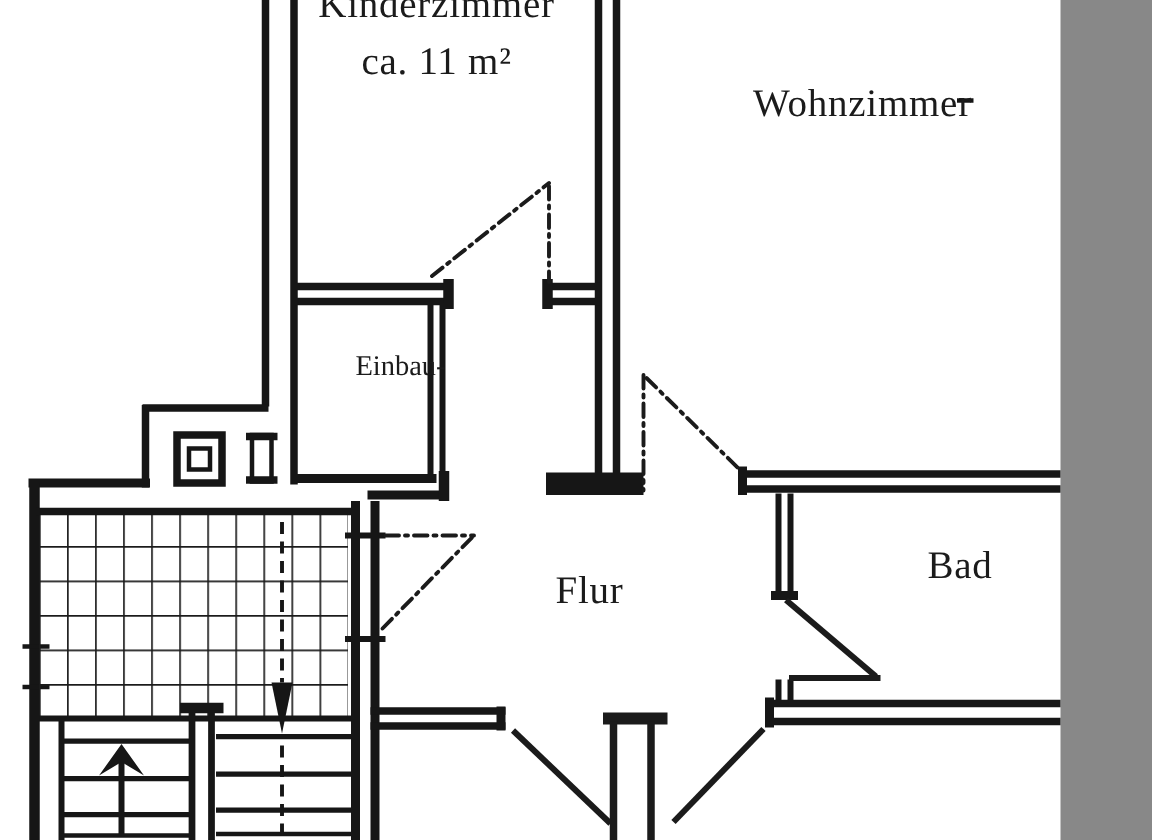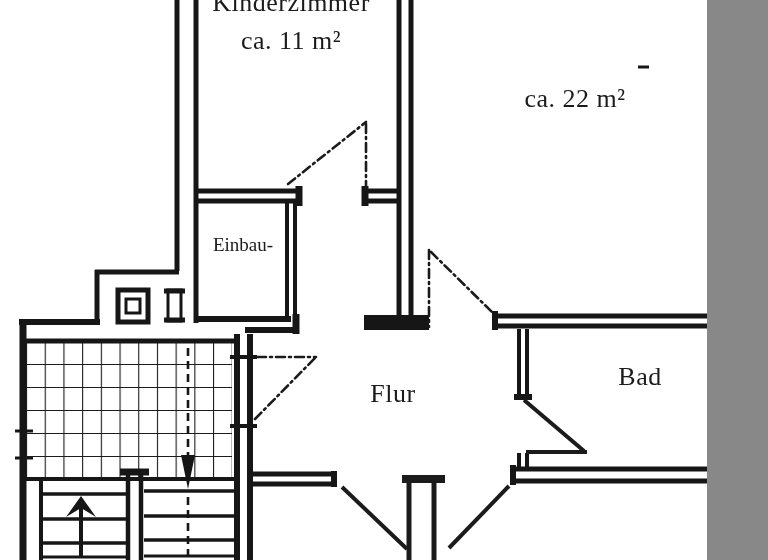--- a/index.html
+++ b/index.html
@@ -14,21 +14,21 @@
   .stage svg{position:absolute;left:0;top:0;}
   .lbl{
     position:absolute;
     text-align:center;
     color:#1b1b1b;
     line-height:1.12;
     white-space:nowrap;
     user-select:none;
   }
   .lbl-big{font-size:26px;letter-spacing:0.5px;}
-  .lbl-small{font-size:19px;line-height:1.32;}
+  .lbl-small{font-size:19px;line-height:1.32;margin-left:24px;}
   .room-kinderzimmer-name{left:196px;top:-12px;width:190px;}
   .room-kinderzimmer-area{left:196px;top:26px;width:190px;font-family:Liberation Serif, serif;}
   .room-wohnzimmer-name{left:482px;top:54px;width:186px;}
   .room-wohnzimmer-area{left:482px;top:84px;width:186px;}
   .room-einbauschrank{left:195px;top:232px;width:96px;}
   .room-flur{left:352px;top:379px;width:82px;}
   .room-bad-name{left:558px;top:362px;width:164px;}
   .room-bad-area{left:558px;top:392px;width:164px;}
 </style>
 </head>
@@ -194,21 +194,21 @@
         <rect x="168" y="290" width="13" height="31" stroke-width="3"></rect>
         <line x1="164" y1="291" x2="185" y2="291" stroke-width="5"></line>
         <line x1="164" y1="320" x2="185" y2="320" stroke-width="5"></line>
       </g>
     </g>
   </svg>
 
   <div class="lbl lbl-big room-kinderzimmer-name">Kinderzimmer</div>
   <div class="lbl lbl-big room-kinderzimmer-area">ca. 11 m²</div>
 
-  <div class="lbl lbl-big room-wohnzimmer-area">ca. 22 m²</div>
+  <div class="lbl lbl-big room-wohnzimmer-name">Wohnzimmer</div>
 
   <div class="lbl lbl-small room-einbauschrank">
     <div>Einbau-</div>
   </div>
 
   <div class="lbl lbl-big room-flur">Flur</div>
 
   <div class="lbl lbl-big room-bad-name">Bad</div>
 
 </div>

